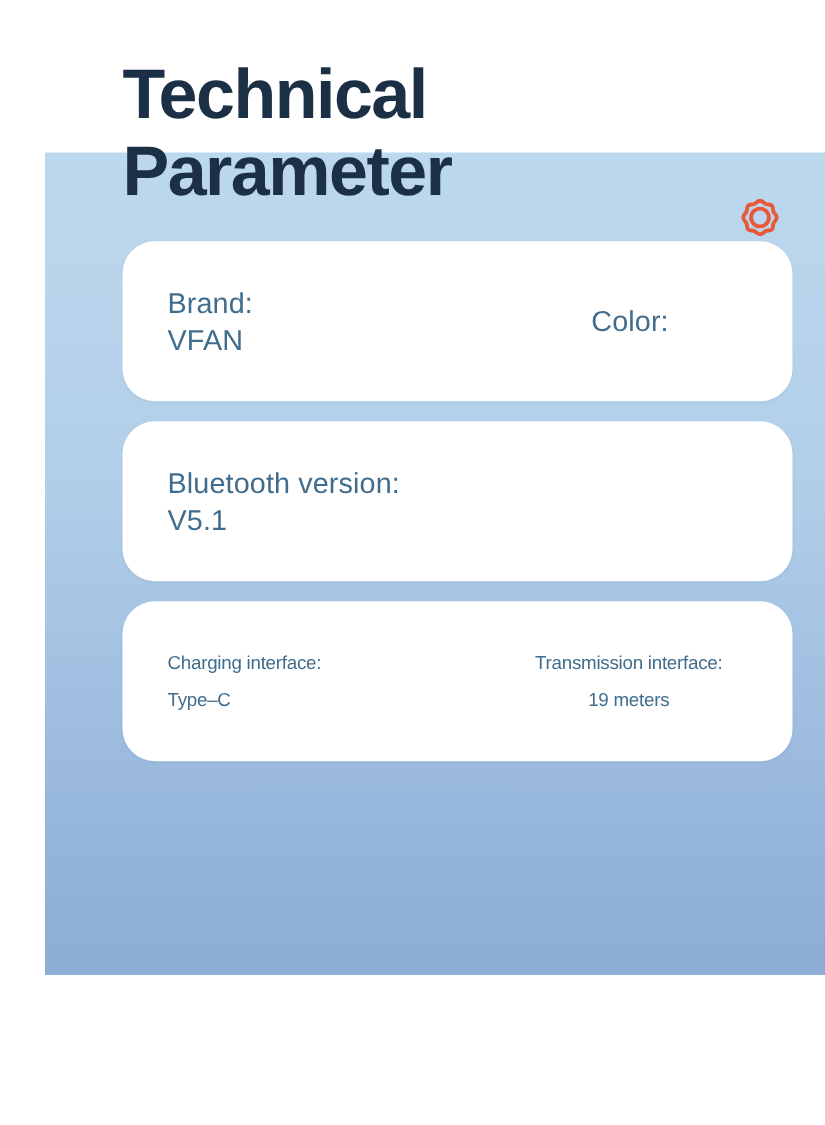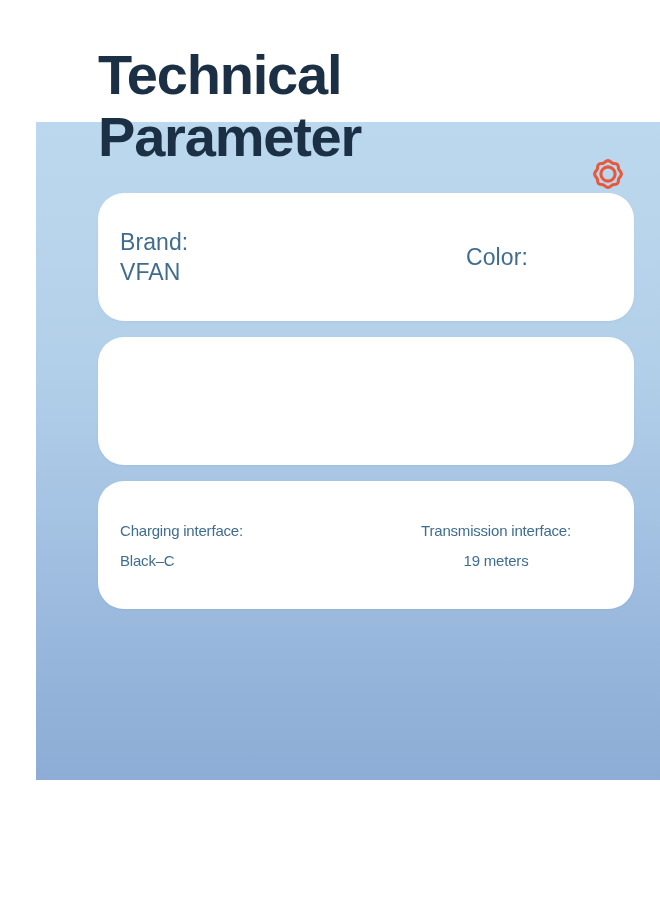--- a/index.html
+++ b/index.html
@@ -87,21 +87,21 @@
 
   .card {
     box-sizing: border-box;
     width: 536px;
     height: 128px;
     background: #ffffff;
     border-radius: 26px;
     margin-bottom: 16px;
     display: flex;
     align-items: center;
-    padding: 0 0 0 22px;
+    padding: 0 0 0 36px;
     box-shadow: 0 1px 2px rgba(90, 125, 165, 0.10);
   }
   .card:last-child {
     margin-bottom: 0;
   }
 
   .cell {
     display: block;
   }
   .cell-left {
@@ -170,26 +170,30 @@
       <div class="cell cell-left">
         <span class="cell-label">Brand:</span>
         <span class="cell-value">VFAN</span>
       </div>
       <div class="cell cell-right">
         <span class="cell-label">Color:</span>
       </div>
     </div>
 
     <div class="card">
+      <div class="cell cell-left">
+        <span class="cell-label">Bluetooth version:</span>
+        <span class="cell-value">V5.1</span>
+      </div>
     </div>
 
     <div class="card card-narrow">
       <div class="cell cell-left">
         <span class="cell-label">Charging interface:</span>
-        <span class="cell-value">Black–C</span>
+        <span class="cell-value">Type–C</span>
       </div>
       <div class="cell cell-right">
         <span class="cell-label">Transmission interface:</span>
         <span class="cell-value">19 meters</span>
       </div>
     </div>
 
   </div>
 </div>
 

